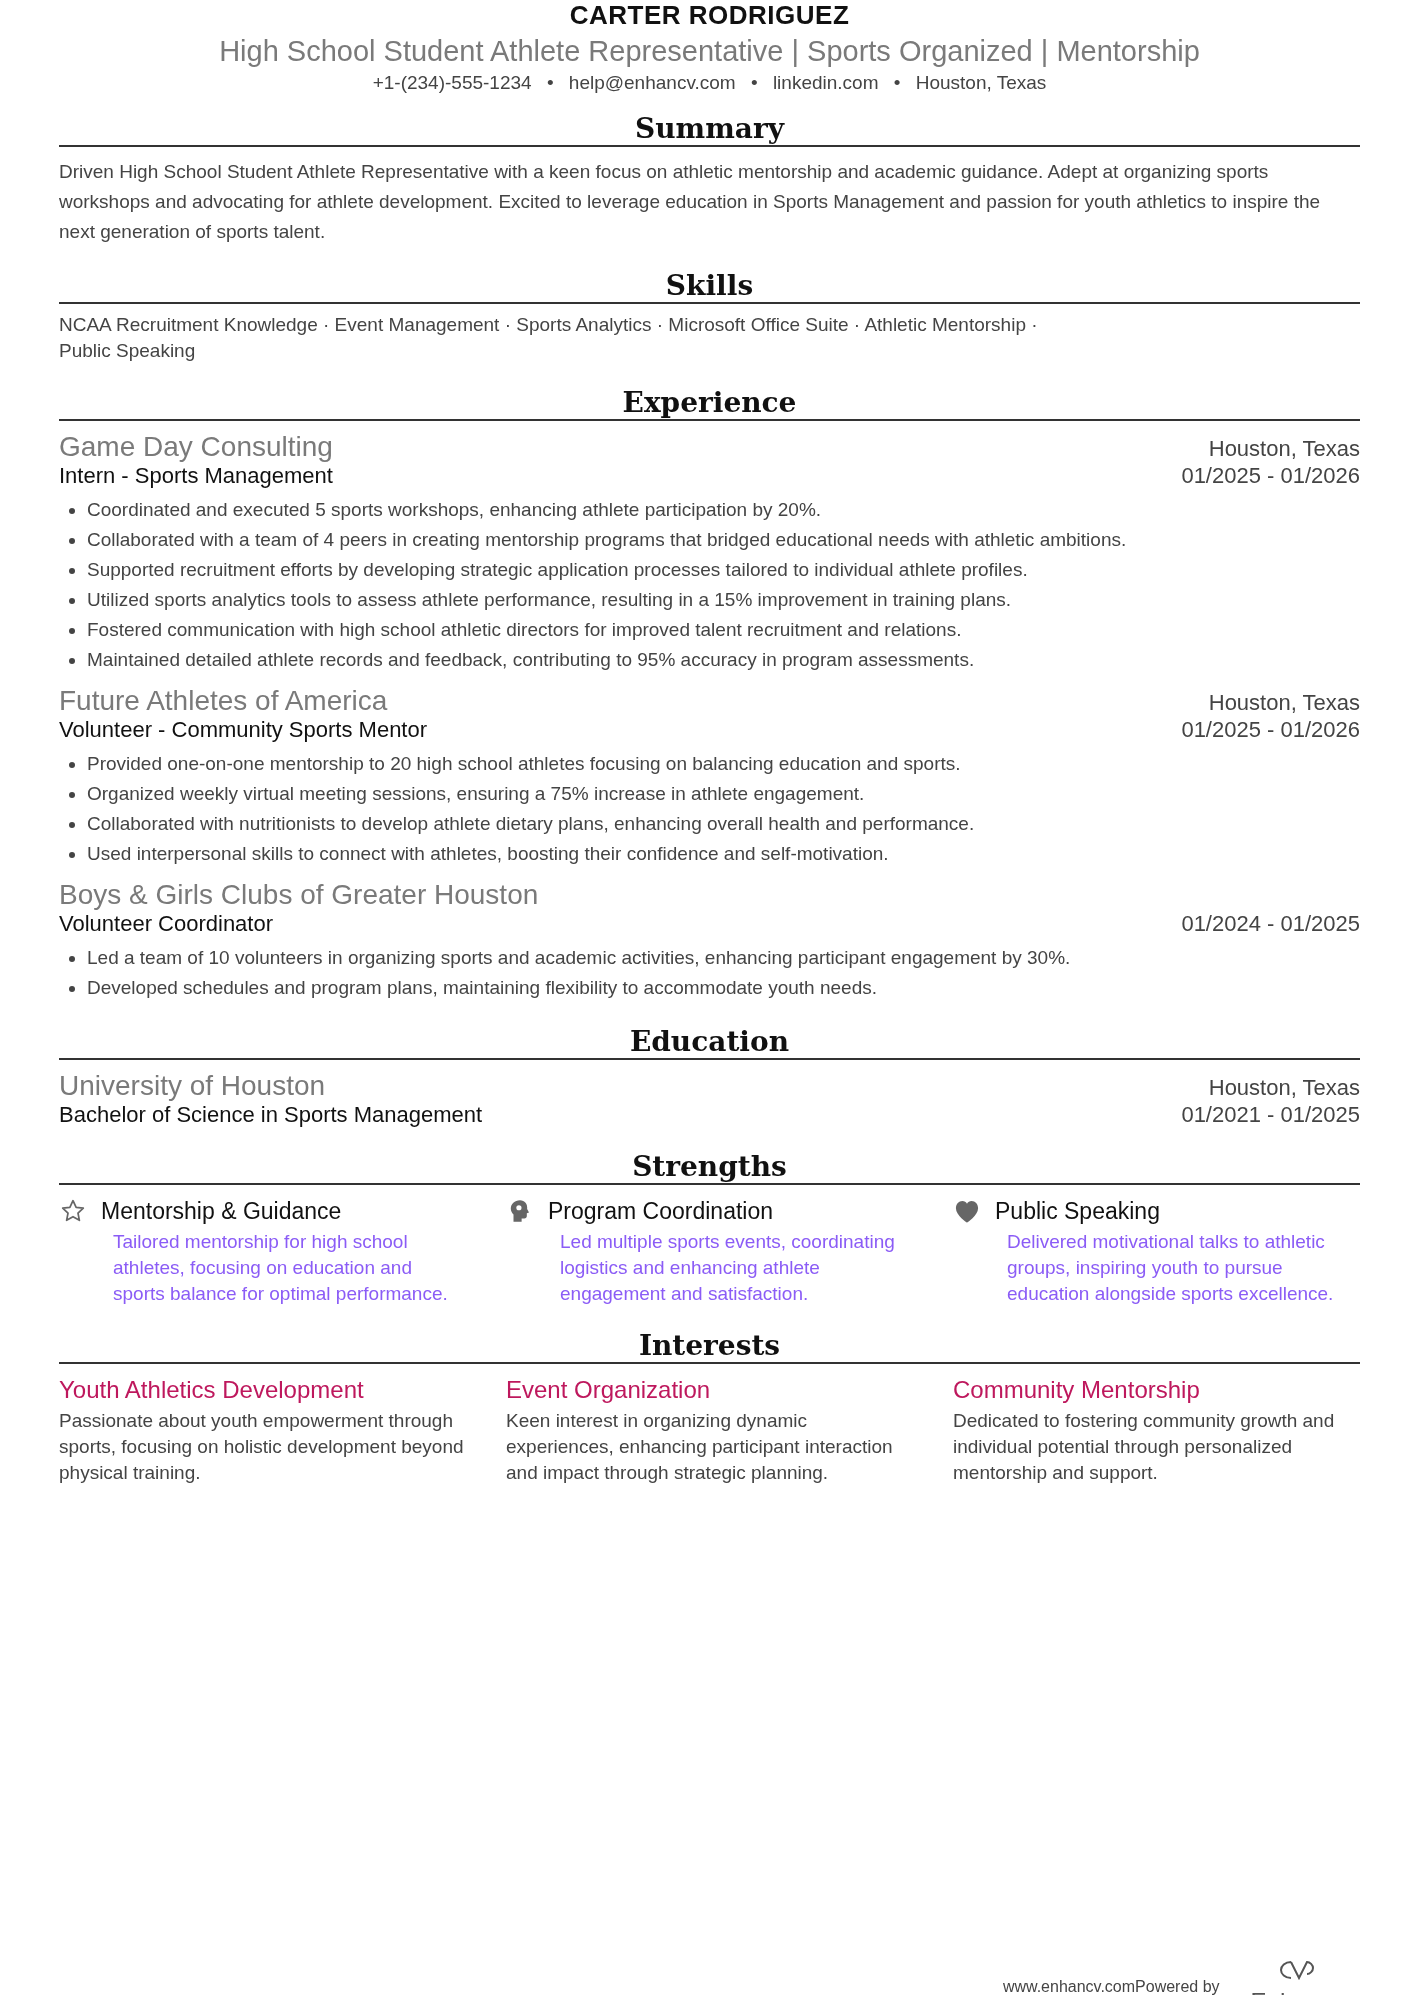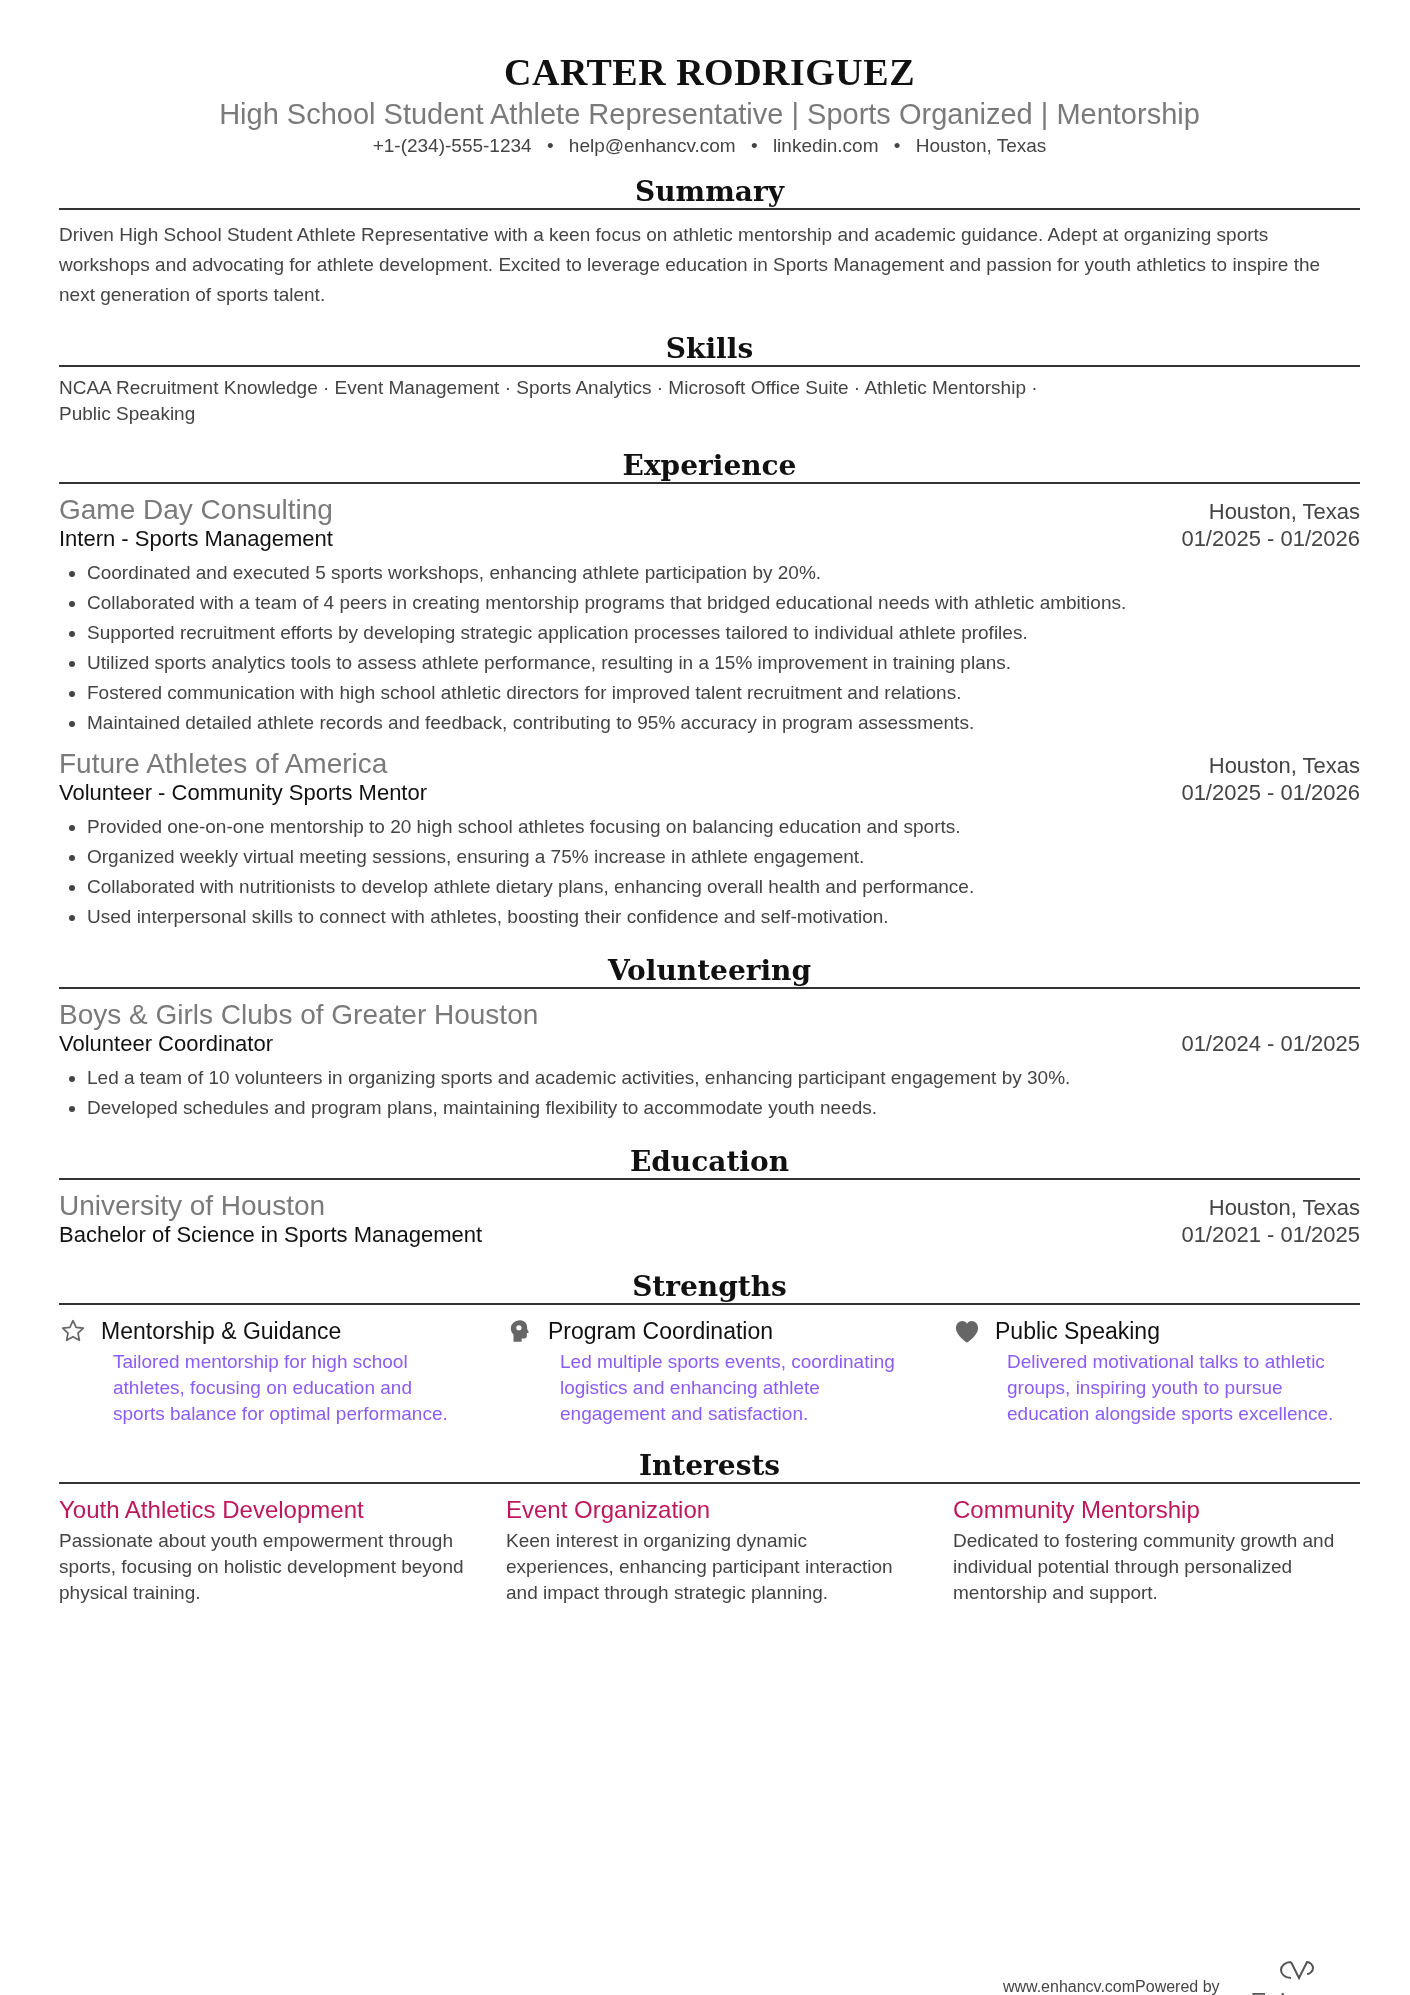--- a/index.html
+++ b/index.html
@@ -1,18 +1,18 @@
 <!DOCTYPE html>
 <html><head>
 <meta charset="utf-8">
 <style>
   html, body { margin:0; padding:0; background:#fff; }
   body { width:1410px; height:1995px; position:relative; font-family:"Liberation Sans", sans-serif; color:#333; }
   .page { position:absolute; left:59px; right:50px; top:0; }
-  .name { text-align:center; font-family:Liberation Serif, serif; font-weight:bold; font-size:38px; color:#111; margin-top:50px; letter-spacing:0.5px; }
+  .name { text-align:center; font-family:Liberation Sans, sans-serif; font-weight:bold; font-size:26px; color:#111; letter-spacing:0.5px; }
   .title { text-align:center; font-size:29px; color:#7a7a7a; margin-top:4px; }
   .contacts { text-align:center; font-size:19px; color:#444; margin-top:4px; }
   .contacts .sep { margin:0 10px; }
   .section-title { text-align:center; font-family:"DejaVu Serif", serif; font-weight:bold; font-size:28px; color:#111; padding-bottom:0; border-bottom:2px solid #333; margin-top:22px; }
   .summary { font-size:19px; line-height:30px; color:#444; margin-top:10px; }
   .skills { font-size:19px; line-height:26px; color:#444; margin-top:8px; }
   .entry { margin-top:10px; }
   .row { display:flex; justify-content:space-between; align-items:baseline; }
   .org { font-size:28px; color:#7a7a7a; }
   .loc { font-size:22px; color:#444; }
@@ -89,21 +89,20 @@
       <span class="date">01/2025 - 01/2026</span>
     </div>
     <ul>
       <li>Provided one-on-one mentorship to 20 high school athletes focusing on balancing education and sports.</li>
       <li>Organized weekly virtual meeting sessions, ensuring a 75% increase in athlete engagement.</li>
       <li>Collaborated with nutritionists to develop athlete dietary plans, enhancing overall health and performance.</li>
       <li>Used interpersonal skills to connect with athletes, boosting their confidence and self-motivation.</li>
     </ul>
   </div>
 
-  <div class="section-title">Volunteering</div>
   <div class="entry">
     <div class="row">
       <span class="org">Boys &amp; Girls Clubs of Greater Houston</span>
     </div>
     <div class="row">
       <span class="role">Volunteer Coordinator</span>
       <span class="date">01/2024 - 01/2025</span>
     </div>
     <ul>
       <li>Led a team of 10 volunteers in organizing sports and academic activities, enhancing participant engagement by 30%.</li>

